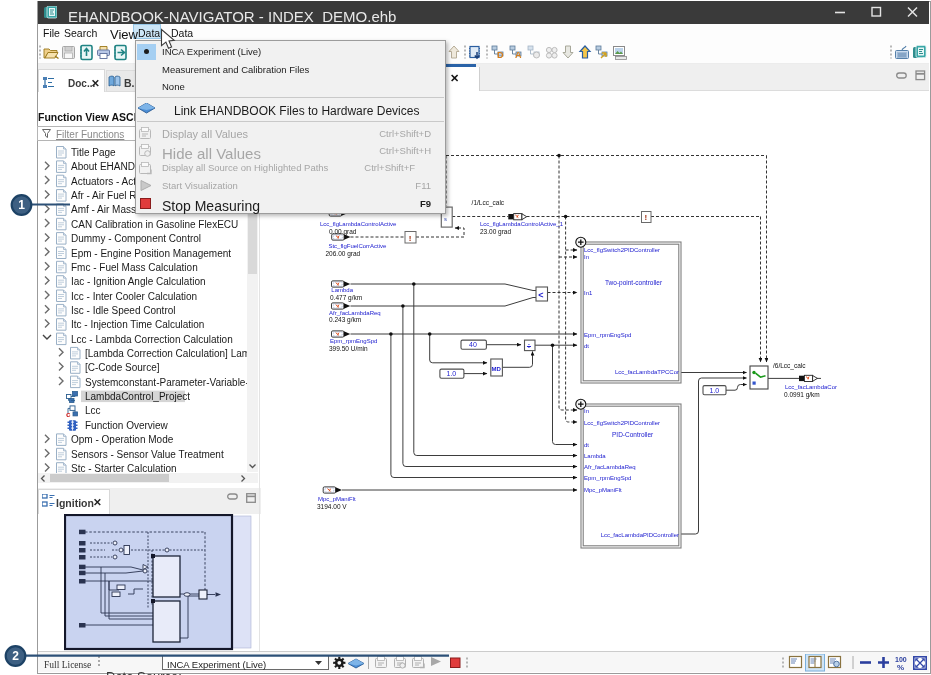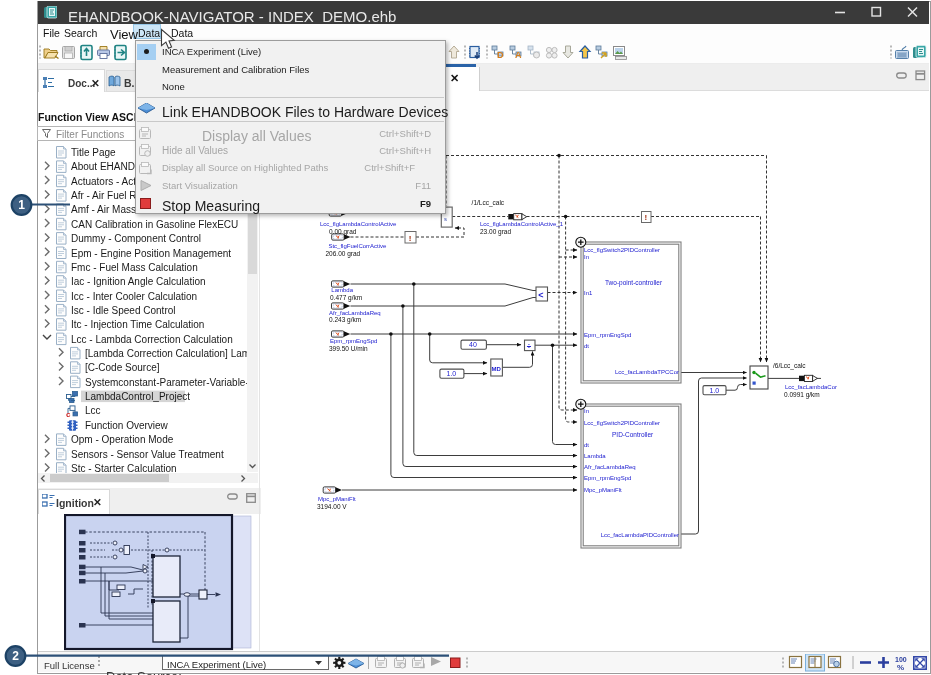--- a/index.html
+++ b/index.html
@@ -154,21 +154,21 @@
   <path d="M1 2c2-1.2 4-1.2 5 0v9c-1-1.2-3-1.2-5 0z" fill="#6fa8dc" stroke="#2a5d8f" stroke-width="0.8"></path>
   <path d="M12 2c-2-1.2-4-1.2-5 0v9c1-1.2 3-1.2 5 0z" fill="#9cc3ea" stroke="#2a5d8f" stroke-width="0.8"></path>
 </svg>
 <div class="abs nw" style="left:124px;top:77px;font-size:10.5px;font-weight:bold;color:#3a3a3a;">B..</div>
 
 <div class="abs nw" style="left:38px;top:111px;font-size:10.5px;font-weight:bold;color:#111;">Function View ASCET</div>
 <div class="abs" style="left:37px;top:126px;width:220px;height:15px;background:#fff;border:1px solid #b5b5b5;box-sizing:border-box;"></div>
 <svg class="abs" style="left:42px;top:129px" width="9" height="9" viewBox="0 0 9 9">
   <path d="M0.5 0.5h8L5.5 4.5v4l-2-1.5v-2.5z" fill="none" stroke="#666" stroke-width="1"></path>
 </svg>
-<div class="abs nw" style="left:56px;top:129px;font-size:10px;color:#8a8a8a;">Filter Functions</div>
+<div class="abs nw" style="left:56px;top:129px;font-size:10px;color:#8a8a8a;text-decoration:underline;">Filter Functions</div>
 
 <div id="tree">
 <svg class="abs" style="left:38px;top:141px" width="209" height="332" viewBox="0 0 209 332">
 <defs>
   <g id="chev">
           <path d="M0 0l4 4l-4 4" fill="none" stroke="#6b6b6b" stroke-width="1.4"></path>
         </g>
   <g id="chevd">
           <path d="M0 1l4 4l4 -4" fill="none" stroke="#444" stroke-width="1.4"></path>
         </g>
@@ -511,21 +511,21 @@
   <text x="584" y="469">Afr_facLambdaReq</text>
   <text x="584" y="480">Epm_rpmEngSpd</text>
   <text x="584" y="491.5">Mpc_pManiFlt</text>
   <text x="612" y="436.5" font-size="6.5px">PID-Controller</text>
   <text x="679" y="536.5" text-anchor="end">Lcc_facLambdaPIDController</text>
 </g>
 </svg>
 </div>
 
 <div class="abs" style="left:38px;top:651px;width:891px;height:21px;background:#f7f7f7;border-top:1px solid #cccccc;box-sizing:border-box;"></div>
-<div class="abs nw" style="left:44px;top:660px;font-size:9.5px;color:#333;">Full License</div>
+<div class="abs nw" style="left:44px;top:660px;font-size:9.5px;color:#333;font-family:Liberation Serif, serif;">Full License</div>
 <div class="abs" style="left:98px;top:656px;width:2px;height:12px;background-image:repeating-linear-gradient(#aaa 0 2px,transparent 2px 4px);"></div>
 <div class="abs nw" style="left:106px;top:625px;font-size:13px;color:#333;margin-top:44px;">Data Source:</div>
 <div class="abs" style="left:162px;top:655px;width:167px;height:15px;background:#fff;border:1px solid #6a6a6a;box-sizing:border-box;"></div>
 <div class="abs nw" style="left:167px;top:659px;font-size:9.5px;color:#222;">INCA Experiment (Live)</div>
 <svg class="abs" style="left:314px;top:660px" width="9" height="6" viewBox="0 0 9 6">
     <path d="M1 1l3.5 4L8 1z" fill="#333"></path>
   </svg>
 <div id="status-icons">
 <svg class="abs" style="left:330px;top:654px" width="599" height="18" viewBox="0 0 599 18">
 <defs>
@@ -601,35 +601,35 @@
 <div class="abs" style="left:137px;top:43.5px;width:19px;height:16px;background:#a5cff2;z-index:41;"></div>
 <div class="abs" style="left:144px;top:49px;width:5px;height:5px;border-radius:50%;background:#1c1c1c;z-index:42;"></div>
 <div class="abs nw" style="left:162px;top:46px;font-size:9.5px;color:#1c1c1c;z-index:41;">INCA Experiment (Live)</div>
 <div class="abs nw" style="left:162px;top:63.5px;font-size:9.5px;color:#1c1c1c;z-index:41;">Measurement and Calibration Files</div>
 <div class="abs nw" style="left:162px;top:81px;font-size:9.5px;color:#1c1c1c;z-index:41;">None</div>
 <div class="abs" style="left:137px;top:96.5px;width:307px;height:1px;background:#c9c9c9;z-index:41;"></div>
 <svg class="abs" style="left:138px;top:103px;z-index:41" width="17" height="12" viewBox="0 0 17 12">
   <path d="M8.5 0L17 5L8.5 10L0 5z" fill="#4d8fd6" stroke="#1d4f8a" stroke-width="0.8"></path>
   <path d="M8.5 0L17 5L8.5 7L0 5z" fill="#7db4e8"></path>
 </svg>
-<div class="abs nw" style="left:162px;top:104px;font-size:14px;color:#1c1c1c;z-index:41;">Link EHANDBOOK Files to Hardware Devices</div>
+<div class="abs nw" style="left:174px;top:104px;font-size:12px;color:#1c1c1c;z-index:41;">Link EHANDBOOK Files to Hardware Devices</div>
 <div class="abs" style="left:137px;top:121px;width:307px;height:1px;background:#c9c9c9;z-index:41;"></div>
 <svg class="abs" style="left:139px;top:126.5px;z-index:41" width="13" height="13" viewBox="0 0 13 13" opacity="0.65">
   <rect x="0.5" y="2.5" width="11" height="9" rx="1" fill="#f2f2f2" stroke="#9a9a9a" stroke-width="1"></rect>
   <rect x="2.5" y="0.5" width="7" height="4" fill="#fff" stroke="#9a9a9a" stroke-width="0.8"></rect>
   <path d="M3 7h6M3 9h4" stroke="#9a9a9a" stroke-width="1"></path>
 </svg>
-<div class="abs nw" style="left:162px;top:127.5px;font-size:14px;color:#a6a6a6;z-index:41;margin-left:40px;">Display all Values</div>
+<div class="abs nw" style="left:162px;top:127.5px;font-size:11px;color:#a6a6a6;z-index:41;">Display all Values</div>
 <div class="abs nw" style="right:500px;top:127.5px;font-size:9.5px;color:#a6a6a6;z-index:41;">Ctrl+Shift+D</div>
 <svg class="abs" style="left:139px;top:144px;z-index:41" width="13" height="13" viewBox="0 0 13 13" opacity="0.65">
   <rect x="0.5" y="2.5" width="11" height="9" rx="1" fill="#f2f2f2" stroke="#9a9a9a" stroke-width="1"></rect>
   <rect x="2.5" y="0.5" width="7" height="4" fill="#fff" stroke="#9a9a9a" stroke-width="0.8"></rect>
   <circle cx="8.5" cy="9.5" r="2.8" fill="#eee" stroke="#9a9a9a"></circle>
 </svg>
-<div class="abs nw" style="left:162px;top:144.8px;font-size:10px;color:#a6a6a6;z-index:41;">Hide all Values</div>
+<div class="abs nw" style="left:162px;top:144.8px;font-size:15px;color:#a6a6a6;z-index:41;">Hide all Values</div>
 <div class="abs nw" style="right:500px;top:144.8px;font-size:9.5px;color:#a6a6a6;z-index:41;">Ctrl+Shift+H</div>
 <svg class="abs" style="left:139px;top:161.5px;z-index:41" width="13" height="13" viewBox="0 0 13 13" opacity="0.65">
   <rect x="0.5" y="2.5" width="11" height="9" rx="1" fill="#f2f2f2" stroke="#9a9a9a" stroke-width="1"></rect>
   <rect x="2.5" y="0.5" width="7" height="4" fill="#fff" stroke="#9a9a9a" stroke-width="0.8"></rect>
   <path d="M8 11.5h4v-4" fill="none" stroke="#9a9a9a" stroke-width="1.4"></path>
 </svg>
 <div class="abs nw" style="left:162px;top:162px;font-size:9.5px;color:#a6a6a6;z-index:41;">Display all Source on Highlighted Paths</div>
 <div class="abs nw" style="right:516px;top:162px;font-size:9.5px;color:#a6a6a6;z-index:41;">Ctrl+Shift+F</div>
 <svg class="abs" style="left:140px;top:180px;z-index:41" width="12" height="11" viewBox="0 0 12 11">
   <path d="M1 0.5l10 5L1 10.5z" fill="#c9c9c9" stroke="#adadad" stroke-width="1"></path>

